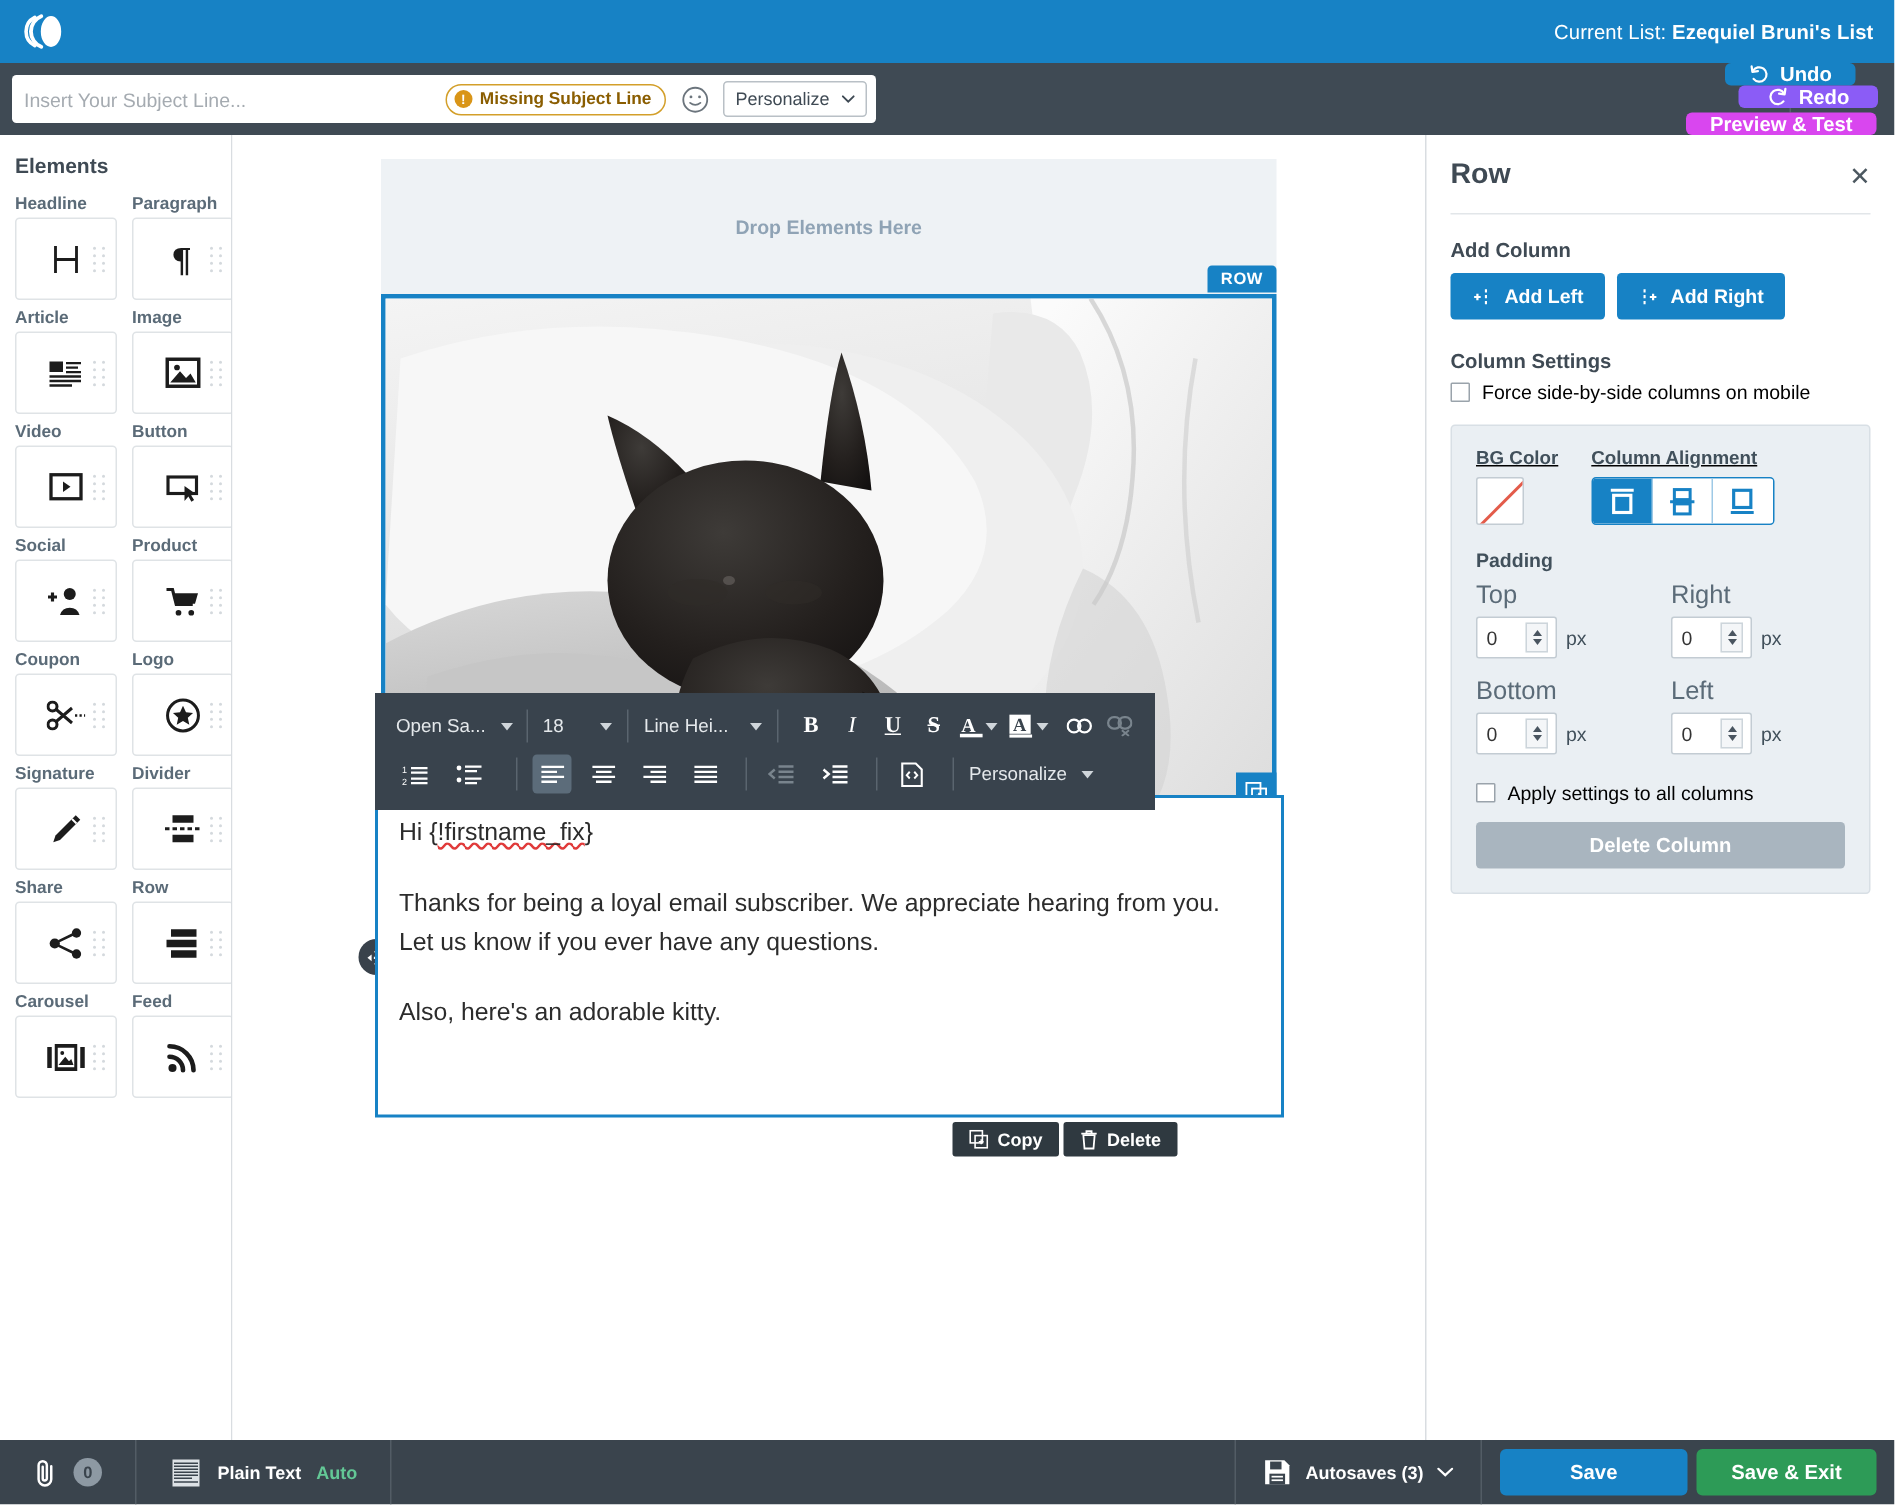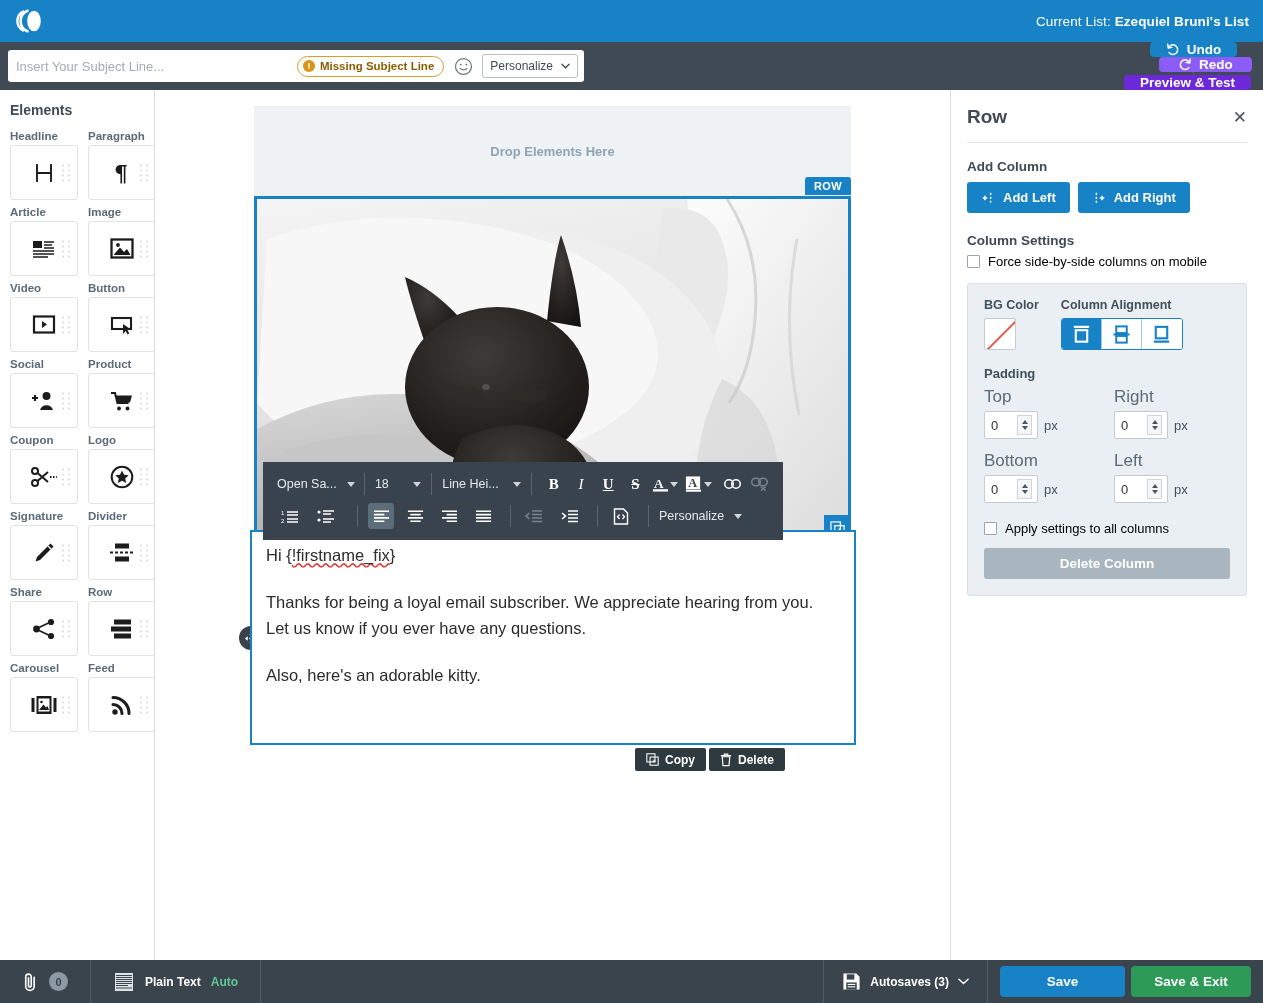--- a/index.html
+++ b/index.html
@@ -58,21 +58,21 @@
   }
   .topright { margin-left: auto; display: flex; align-items: center; height: 48px; flex-direction: column; }
   .btn {
     display: inline-flex; align-items: center; justify-content: center; gap: 7px;
     border: 0; border-radius: 4px; cursor: pointer; color: #fff;
     font-size: 13.5px; font-weight: bold; font-family: "Liberation Sans", sans-serif;
   }
   .btn-undo { background: #1782c5; height: 32px; padding: 0 16px; }
   .btn-redo { background: #8b5cf6; height: 32px; padding: 0 19px; margin-left: 24px; }
   .vsep { width: 1px; height: 34px; background: #56626c; margin: 0 12px; }
-  .btn-preview { background: #6d28d9; height: 32px; padding: 0 16px; margin-right: 12px; }
+  .btn-preview { background: #d946ef; height: 32px; padding: 0 16px; margin-right: 12px; }
 
   
   .elements-panel {
     position: absolute; left: 0; top: 90px; width: 155px; height: 870px;
     background: #fff; border-right: 1px solid #d9dde1; padding: 12px 10px 0 10px;
     overflow: hidden;
   }
   .elements-title { font-size: 14px; color: #3f4a54; font-weight: bold; margin-bottom: 12px; }
   .el-grid { display: grid; grid-template-columns: 68px 68px; gap: 6px 10px; }
   .el-cell { width: 68px; }
@@ -114,21 +114,21 @@
     display: flex; align-items: center; justify-content: center; color: #fff; z-index: 6;
   }
   .col-corner-btn {
     position: absolute; right: -3px; bottom: -3px; width: 27px; height: 27px;
     background: #1782c5; display: flex; align-items: center; justify-content: center;
     color: #fff; z-index: 5;
   }
 
   
   .rte {
-    position: absolute; left: 108px; top: 372px; width: 520px; background: #39434d;
+    position: absolute; left: 95px; top: 372px; width: 520px; background: #39434d;
     z-index: 8; padding: 6px 8px 8px 14px;
   }
   .rte-row { display: flex; align-items: center; height: 32px; gap: 0; }
   .rte-sel {
     display: inline-flex; align-items: center; justify-content: space-between;
     color: #e4e8eb; font-size: 12.5px; height: 24px; min-width: 28px;
   }
   .rte-sel .cap { white-space: nowrap; }
   .rte-caret { border-left: 4px solid transparent; border-right: 4px solid transparent;
                border-top: 5px solid #cfd5da; margin-left: 10px; }
@@ -177,21 +177,21 @@
     font-size: 13px; font-weight: bold; cursor: pointer;
     font-family: "Liberation Sans", sans-serif;
   }
   .rp-sub { font-size: 13.5px; color: #3f4a54; font-weight: bold; margin: 20px 0 6px 0; }
   .chk-row { display: flex; align-items: center; gap: 8px; font-size: 13px; color: #000000; }
   .chkbox { width: 13px; height: 13px; border: 1px solid #9aa3ab; background: #fff; border-radius: 1px; flex: none; }
   .col-card {
     margin-top: 14px; background: #eaeff3; border: 1px solid #d8dfe5;
     border-radius: 3px; padding: 14px 16px 16px 16px;
   }
-  .cc-top { display: flex; gap: 22px; }
+  .cc-top { display: flex; gap: 22px; text-decoration: underline; }
   .cc-lab { font-size: 12.5px; color: #41505b; font-weight: bold; margin-bottom: 6px; }
   .bgcolor-sw {
     width: 32px; height: 32px; background: #fff; border: 1px solid #c3ccd3;
     border-radius: 2px; position: relative; overflow: hidden; cursor: pointer;
   }
   .bgcolor-sw::after {
     content: ""; position: absolute; left: -6px; top: 15px; width: 46px; height: 1.5px;
     background: #e35b4a; transform: rotate(-45deg);
   }
   .align-group { display: flex; border: 1px solid #1782c5; border-radius: 3px; overflow: hidden; height: 32px; }

